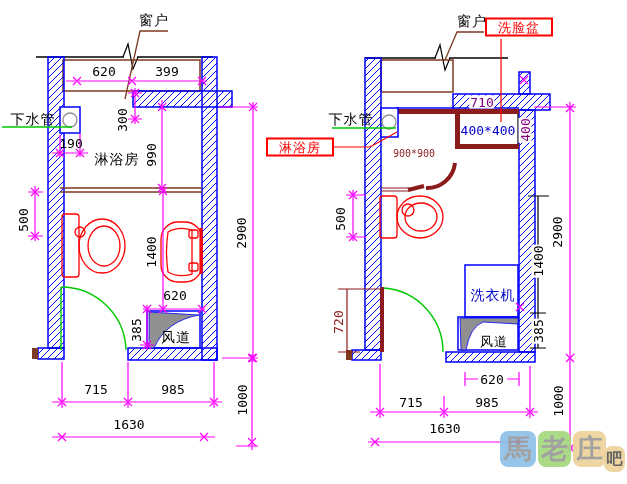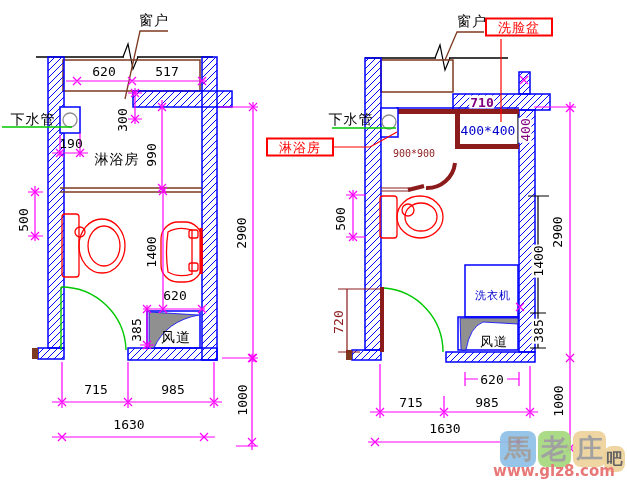--- a/index.html
+++ b/index.html
@@ -201,55 +201,54 @@
     </g>
   </g>
 </svg>
 
 <div class="t cn" style="left:154px;top:20px;">窗户</div>
 <div class="t cn" style="left:33px;top:119px;">下水管</div>
 <div class="t cn" style="left:117px;top:159px;">淋浴房</div>
 <div class="t cn" style="left:176px;top:337px;">风道</div>
 
 <div class="t" style="left:104px;top:71px;">620</div>
-<div class="t" style="left:167px;top:71px;">517</div>
+<div class="t" style="left:167px;top:71px;">399</div>
 <div class="t" style="left:71px;top:143px;">190</div>
 <div class="t v" style="left:122px;top:120px;">300</div>
 <div class="t v" style="left:151px;top:155px;">990</div>
 <div class="t v" style="left:23px;top:220px;">500</div>
 <div class="t v" style="left:241px;top:233px;">2900</div>
 <div class="t v" style="left:151px;top:252px;">1400</div>
 <div class="t" style="left:175px;top:295px;">620</div>
 <div class="t v" style="left:136px;top:330px;">385</div>
 <div class="t" style="left:96px;top:389px;">715</div>
 <div class="t" style="left:173px;top:389px;">985</div>
 <div class="t" style="left:129px;top:424px;">1630</div>
 <div class="t v" style="left:242px;top:400px;">1000</div>
 
 <div class="t cn" style="left:472px;top:21px;">窗户</div>
 <div class="t cn rbox" style="left:519px;top:27px;">洗脸盆</div>
 <div class="t cn" style="left:351px;top:119px;">下水管</div>
 <div class="t cn rbox" style="left:300px;top:147px;">淋浴房</div>
-<div class="t purple wbg" style="left:482px;top:102px;font-weight:bold;">710</div>
+<div class="t purple wbg" style="left:482px;top:102px;">710</div>
 <div class="t blue" style="left:488px;top:130px;">400*400</div>
 <div class="t v purple wbg" style="left:525px;top:130px;">400</div>
 <div class="t dred" style="left:414px;top:154px;font-size:10px;">900*900</div>
-<div class="t cn blue" style="left:493px;top:295px;font-size:11px;text-align:right;">洗衣机</div>
+<div class="t cn blue" style="left:493px;top:295px;font-size:14px;text-align:right;">洗衣机</div>
 <div class="t cn" style="left:494px;top:341px;font-size:13px;">风道</div>
 
 <div class="t v" style="left:340px;top:219px;">500</div>
 <div class="t v dred wbg" style="left:338px;top:322px;">720</div>
 <div class="t v" style="left:557px;top:232px;">2900</div>
 <div class="t v wbg" style="left:538px;top:261px;">1400</div>
 <div class="t v wbg" style="left:538px;top:331px;">385</div>
 <div class="t wbg" style="left:492px;top:379px;">620</div>
 <div class="t" style="left:411px;top:402px;">715</div>
 <div class="t" style="left:487px;top:402px;">985</div>
 <div class="t" style="left:445px;top:428px;">1630</div>
 <div class="t v" style="left:558px;top:401px;">1000</div>
 
 <div class="wm-tile" style="left:500px;top:431px;width:36px;height:36px;font-size:27px;background:#8fc1e8;">馬</div>
 <div class="wm-tile" style="left:538px;top:431px;width:33px;height:36px;font-size:27px;background:#a5d97e;">老</div>
 <div class="wm-tile" style="left:573px;top:431px;width:33px;height:36px;font-size:27px;background:#eed29a;">庄</div>
 <div class="wm-tile" style="left:604px;top:446px;width:21px;height:26px;font-size:16px;background:#eed29a;color:#555;">吧</div>
-<div class="wm-url" style="left:554px;top:471px;">www.glz8.com</div>
 
 </div>
 
 </body></html>

